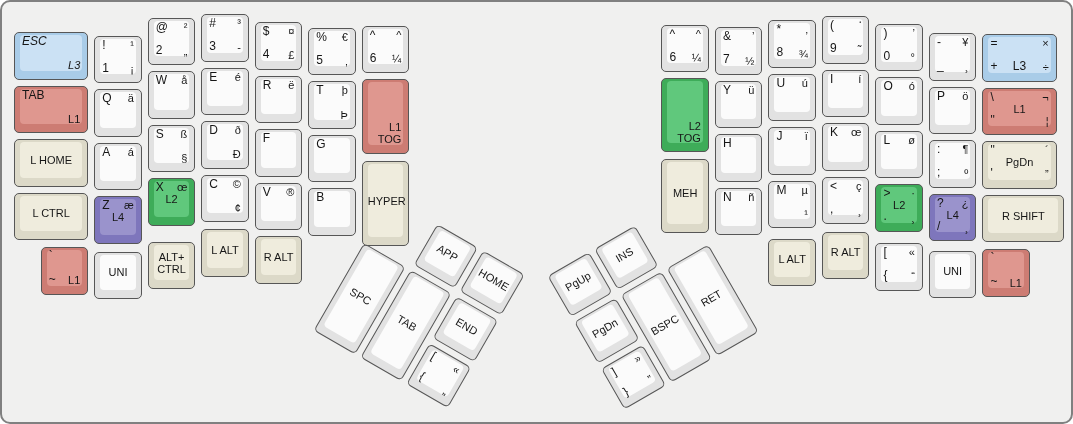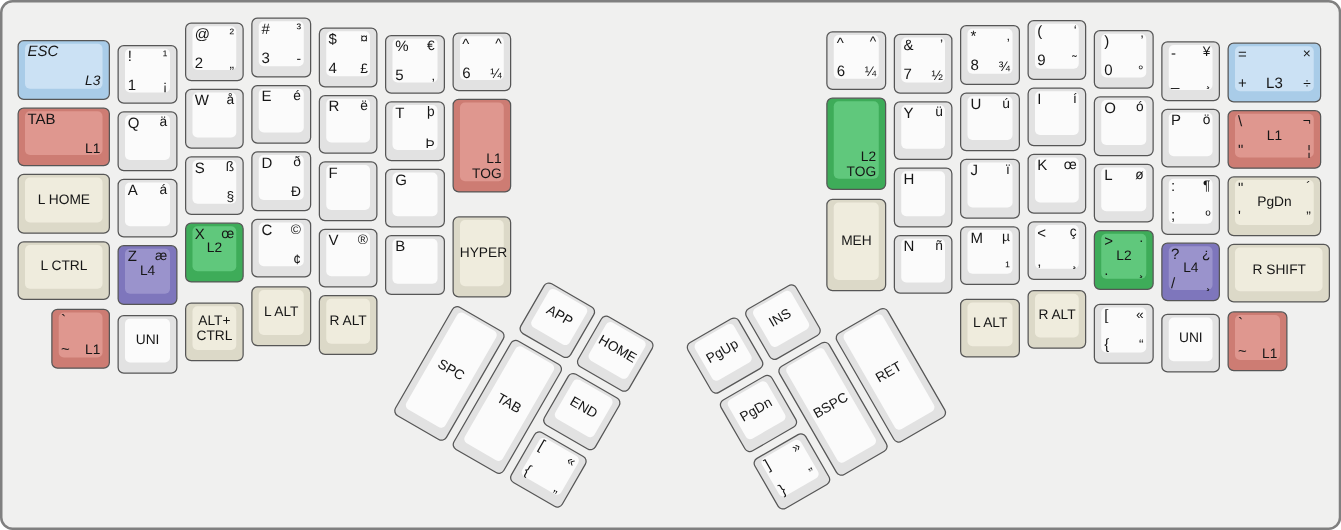--- a/index.html
+++ b/index.html
@@ -158,21 +158,21 @@
       <div class="key" style="left: 240.8px; top: 115px; width: 47.5px; height: 47.5px; background: rgb(226, 226, 226);">
         <div class="cap" style="background: rgb(251, 251, 251);">
           <span class="lg tl">F</span>
         </div>
       </div>
       <div class="key" style="left: 294.3px; top: 120.9px; width: 47.5px; height: 47.5px; background: rgb(226, 226, 226);">
         <div class="cap" style="background: rgb(251, 251, 251);">
           <span class="lg tl">G</span>
         </div>
       </div>
-      <div class="key" style="left: 347.8px; top: 159px; width: 47.5px; height: 65px; background: rgb(220, 217, 200);">
+      <div class="key" style="left: 347.8px; top: 147px; width: 47.5px; height: 85px; background: rgb(220, 217, 200);">
         <div class="cap" style="background: rgb(239, 236, 221);">
           <span class="lg ce">HYPER</span>
         </div>
       </div>
       <div class="key" style="left: 0px; top: 178.7px; width: 74.3px; height: 47.5px; background: rgb(220, 217, 200);">
         <div class="cap" style="background: rgb(239, 236, 221);">
           <span class="lg ce">L CTRL</span>
         </div>
       </div>
       <div class="key" style="left: 80.3px; top: 182.4px; width: 47.5px; height: 47.5px; background: rgb(126, 118, 188);">

